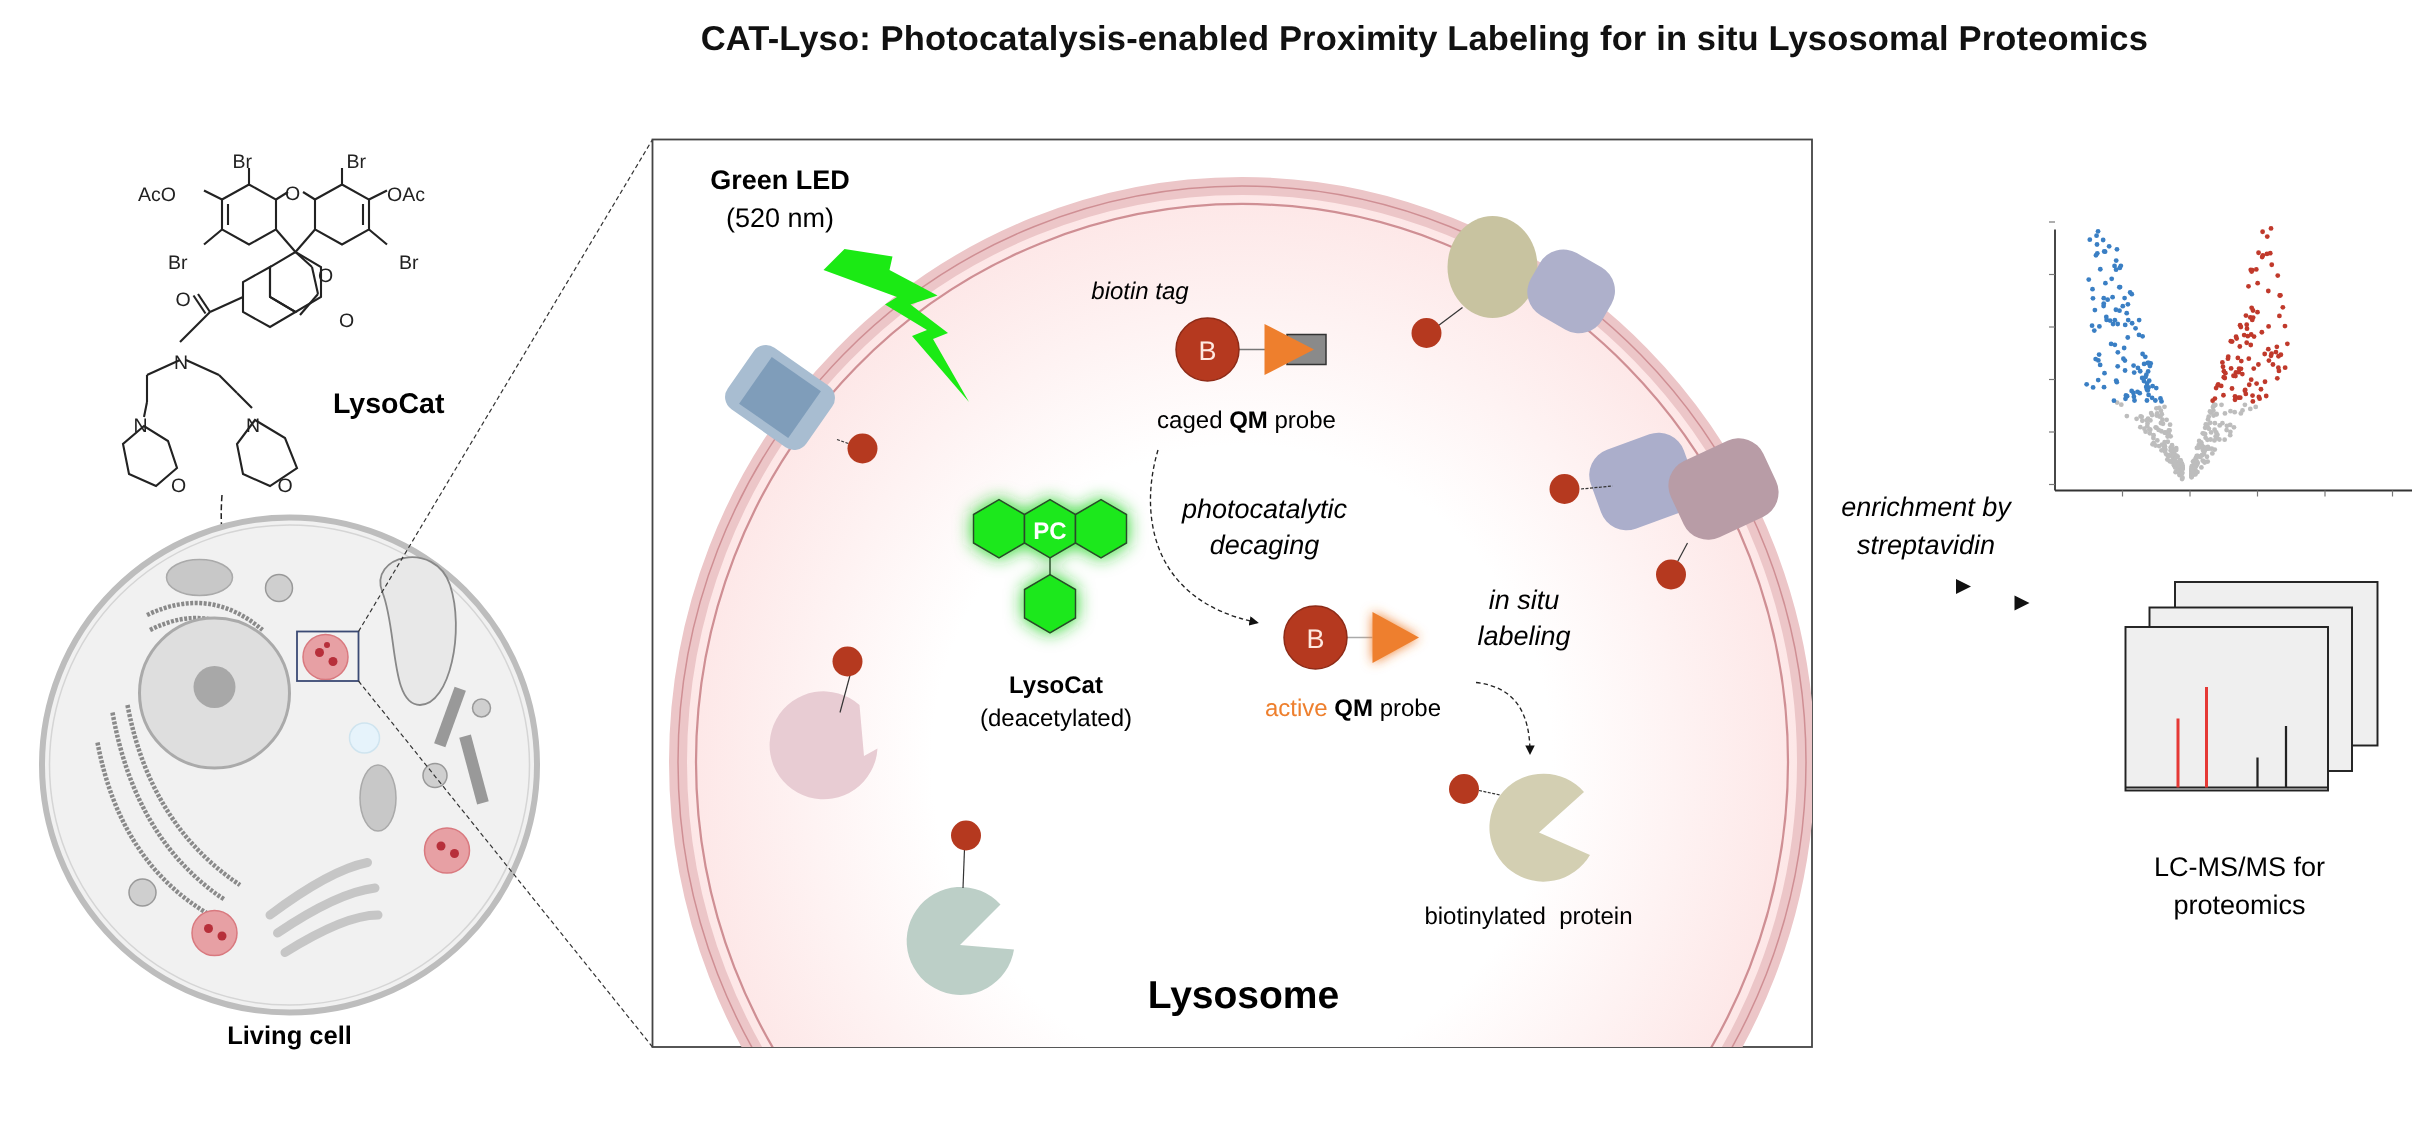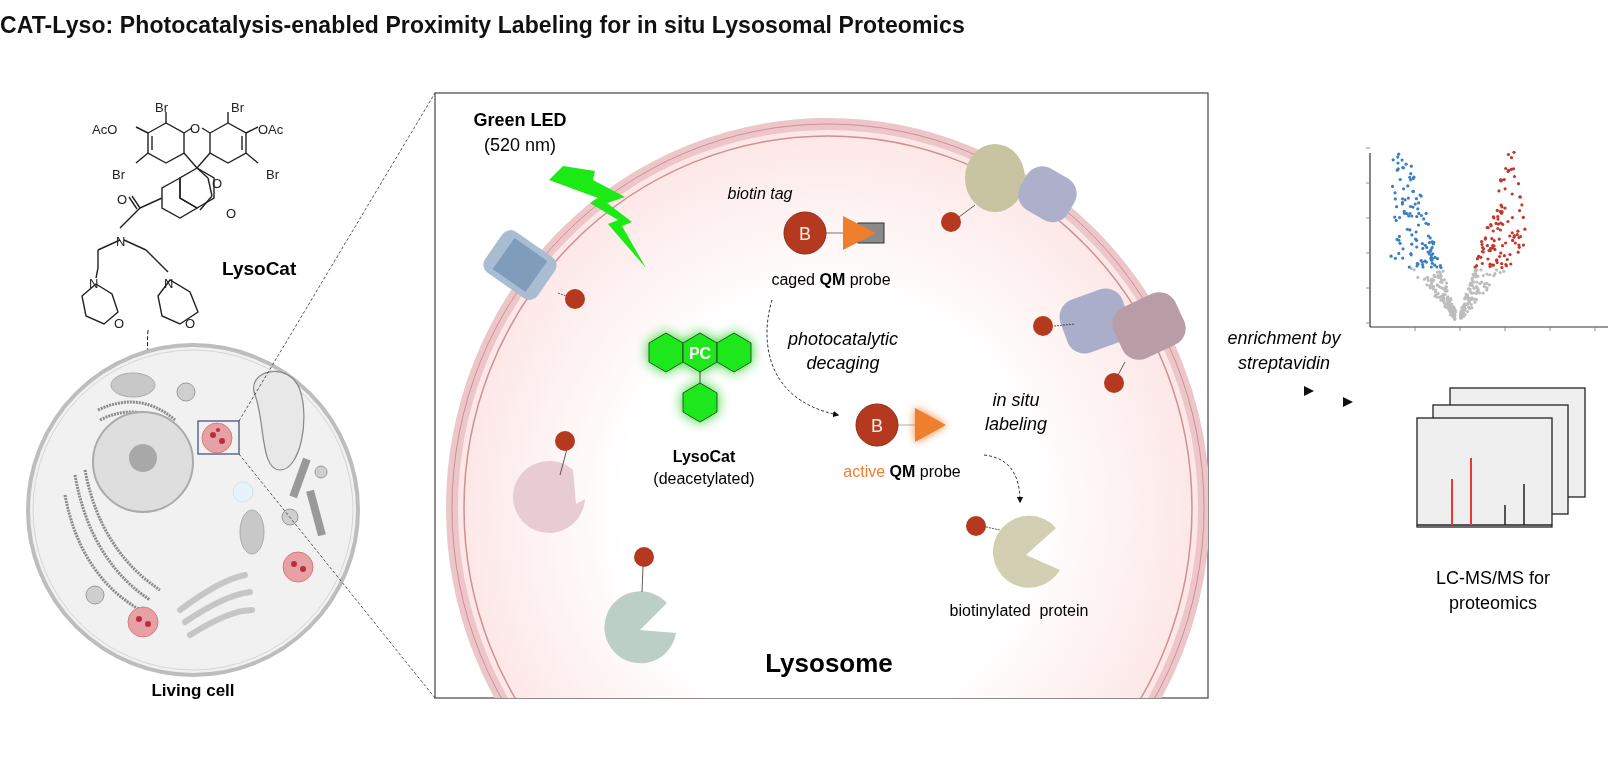--- a/index.html
+++ b/index.html
@@ -1,18 +1,18 @@
 <!DOCTYPE html>
 <html><head>
 <meta charset="utf-8">
 <style>
   html, body { margin: 0; padding: 0; background: #ffffff; }
   body { width: 1608px; height: 761px; position: relative; overflow: hidden; font-family: "Liberation Sans", sans-serif; color: #111; }
   #stage { position: absolute; left: 0; top: 0; }
-  .title { position: absolute; left: 0; top: 12px; width: 1384px; text-align: left; font-weight: bold; font-size: 23px; letter-spacing: 0.1px; }
+  .title { position: absolute; left: 0; top: 12px; width: 1384px; text-align: right; font-weight: bold; font-size: 23px; letter-spacing: 0.1px; padding-left: 48px; }
   svg text { font-family: "Liberation Sans", sans-serif; }
 </style>
 </head>
 <body>
 
 <div class="title">CAT-Lyso: Photocatalysis-enabled Proximity Labeling for in situ Lysosomal Proteomics</div>
 
 <svg id="stage" width="1608" height="761" viewBox="0 0 1608 761" xmlns="http://www.w3.org/2000/svg">
   <defs>
     <radialGradient id="lysoGrad" cx="0.5" cy="0.5" r="0.5">

